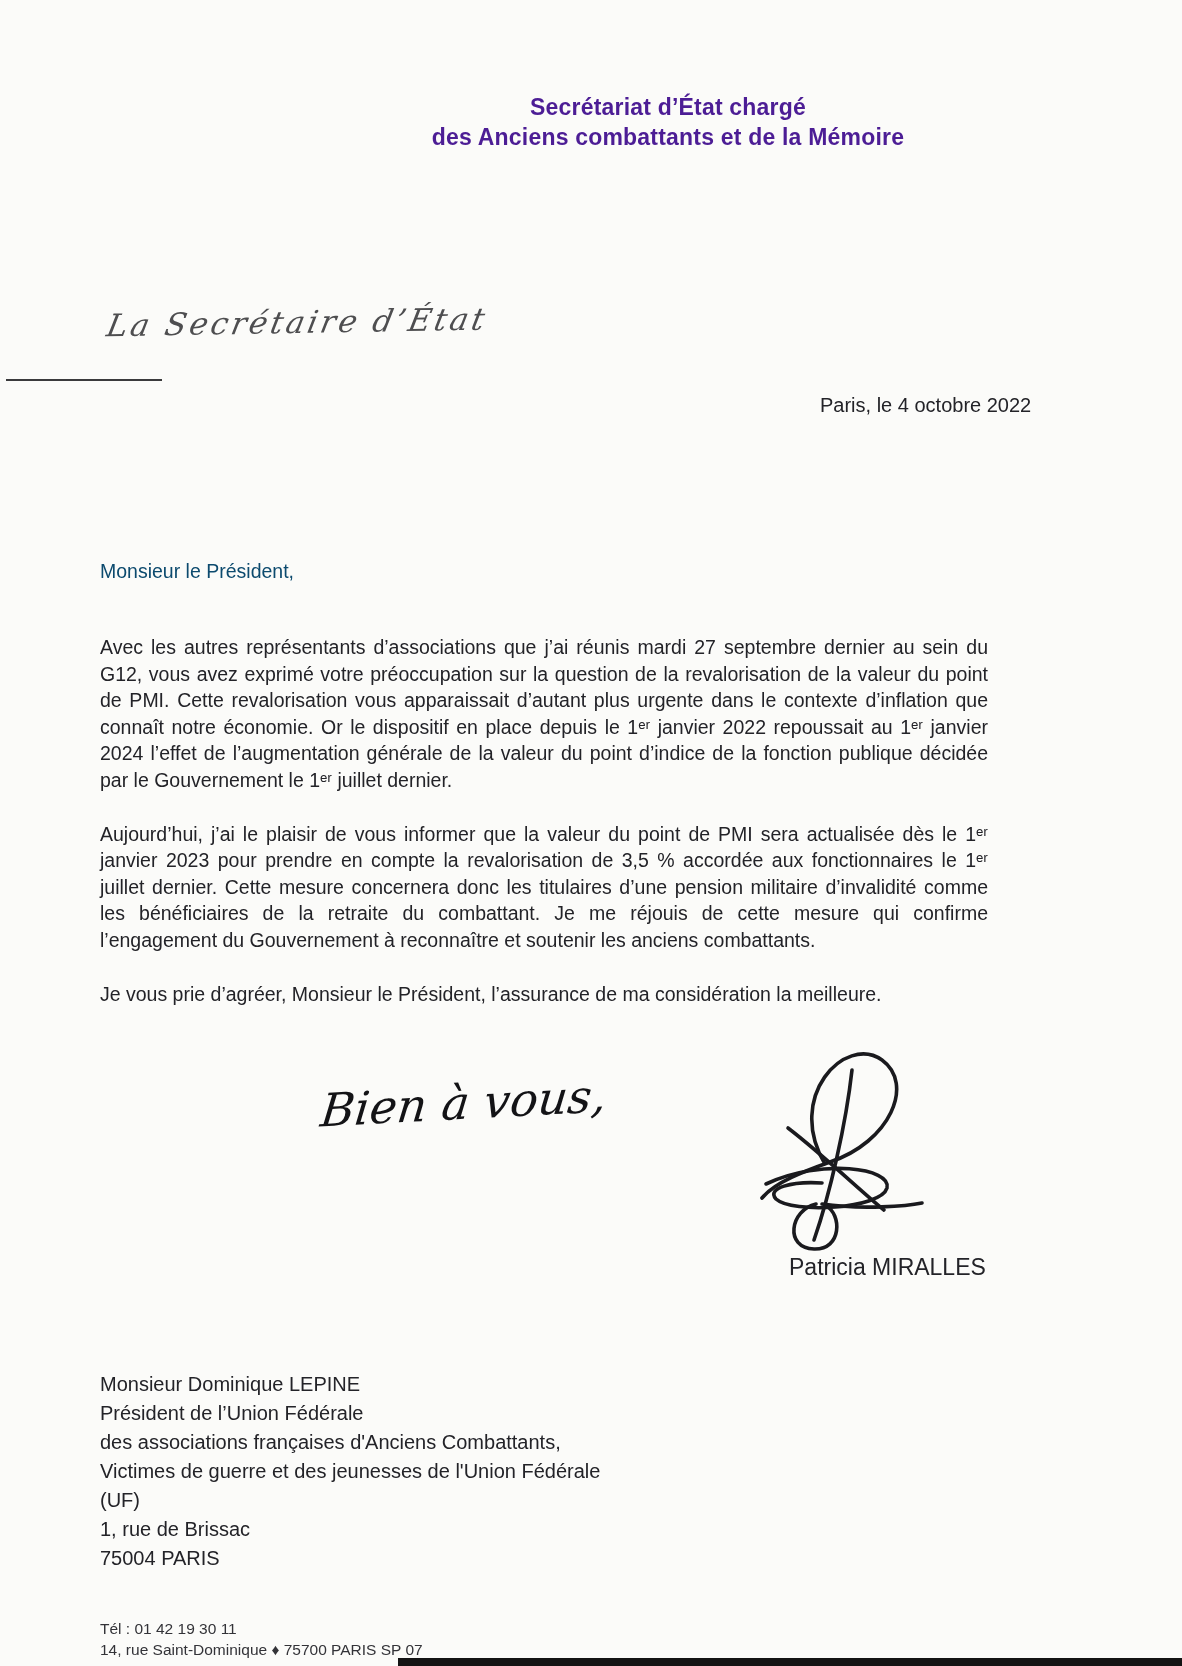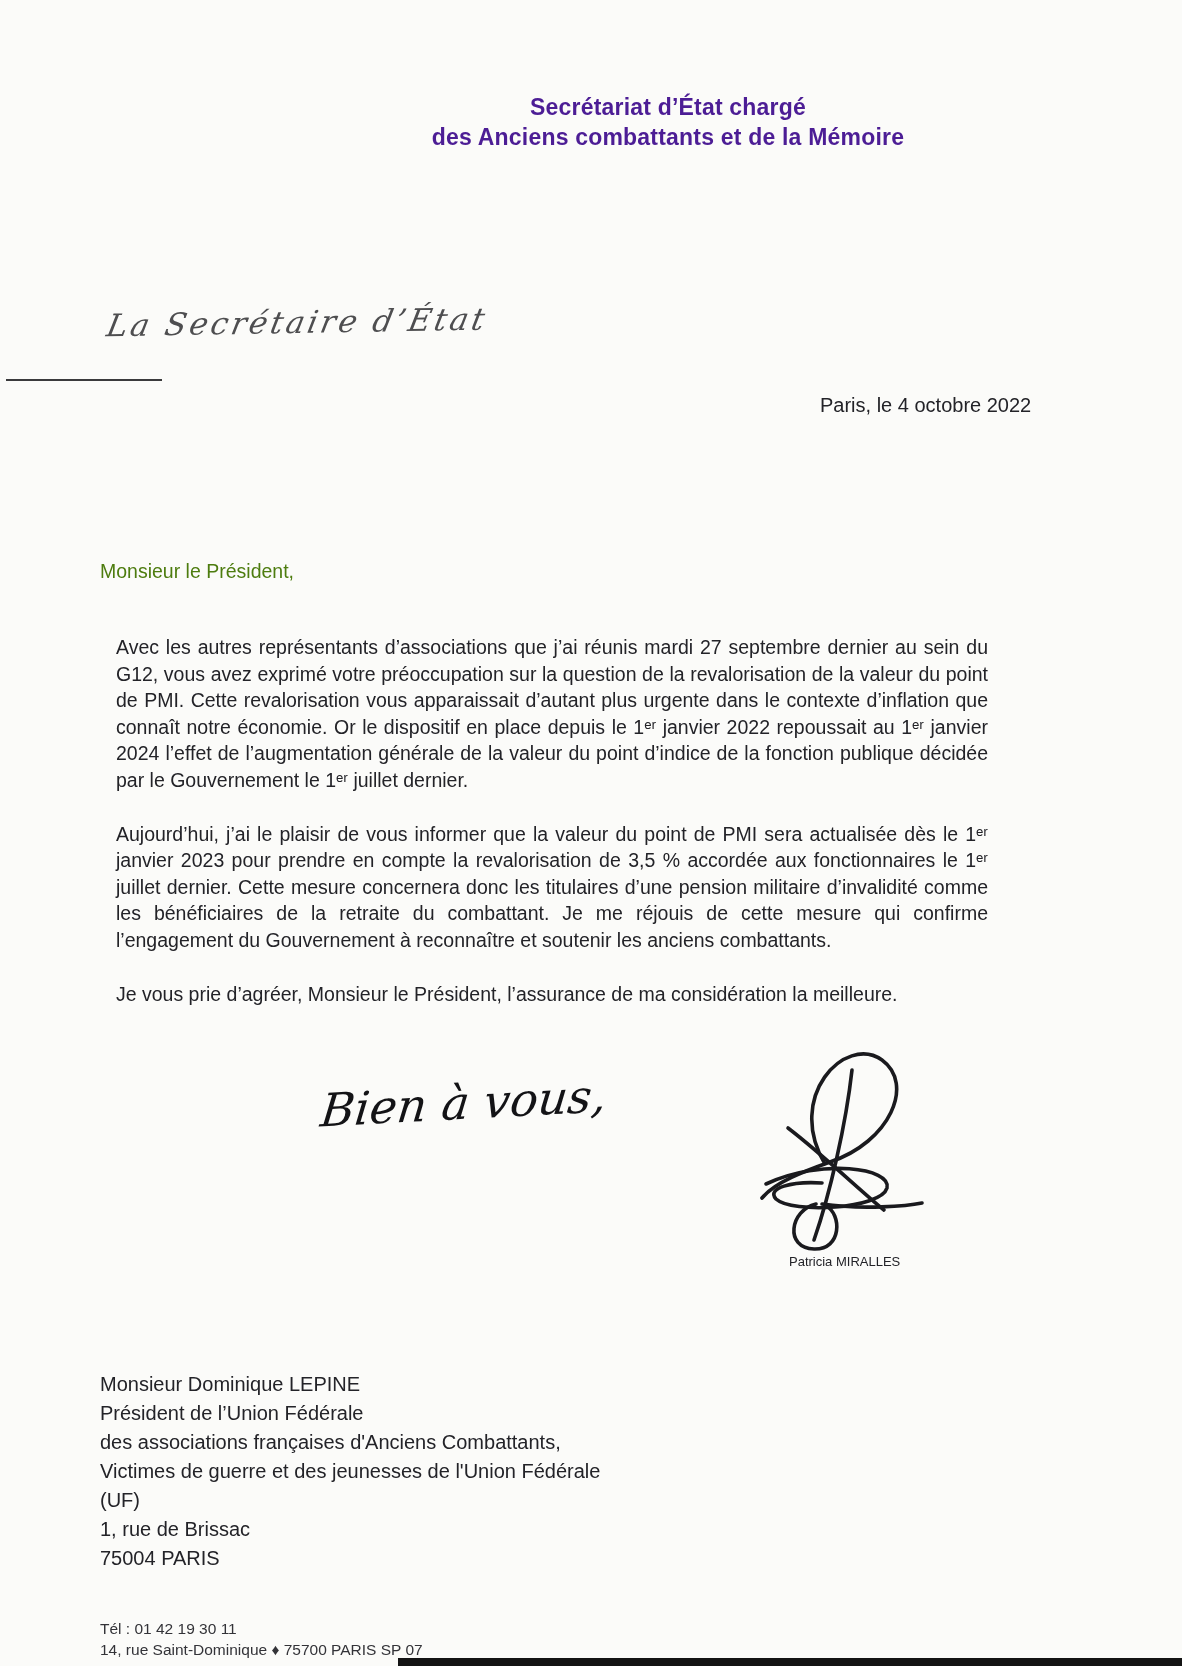--- a/index.html
+++ b/index.html
@@ -49,43 +49,43 @@
 
   
   .dateline {
     position: absolute; left: 820px; top: 394px;
     font-size: 20px; color: #232328; white-space: nowrap;
   }
 
   
   .salutation {
     position: absolute; left: 100px; top: 560px;
-    font-size: 19.5px; color: #4d7c0f;
+    font-size: 19.5px; color: #0c4a6e;
   }
   .letter-body {
     position: absolute; left: 100px; top: 634px; width: 888px;
   }
   .letter-body p {
-    margin: 0 0 27px 16px;
+    margin: 0 0 27px 0;
     font-size: 19.5px; line-height: 26.6px;
     text-align: justify; color: #232328;
   }
 
   
   .closing-handwritten {
     position: absolute; left: 322px; top: 1076px;
     font-family: "DejaVu Serif", "Liberation Serif", serif;
     font-style: italic; font-size: 46px; color: #131316;
     transform: skewX(-9deg) rotate(-3deg);
     white-space: nowrap;
   }
   .signature-scribble { position: absolute; left: 730px; top: 1032px; }
   .signer-name {
     position: absolute; left: 789px; top: 1254px;
-    font-size: 13px; color: #232328; white-space: nowrap;
+    font-size: 23px; color: #232328; white-space: nowrap;
   }
 
   
   .recipient {
     position: absolute; left: 100px; top: 1370px;
     font-size: 20px; line-height: 29px; color: #232328;
   }
 
   
   .footer {

